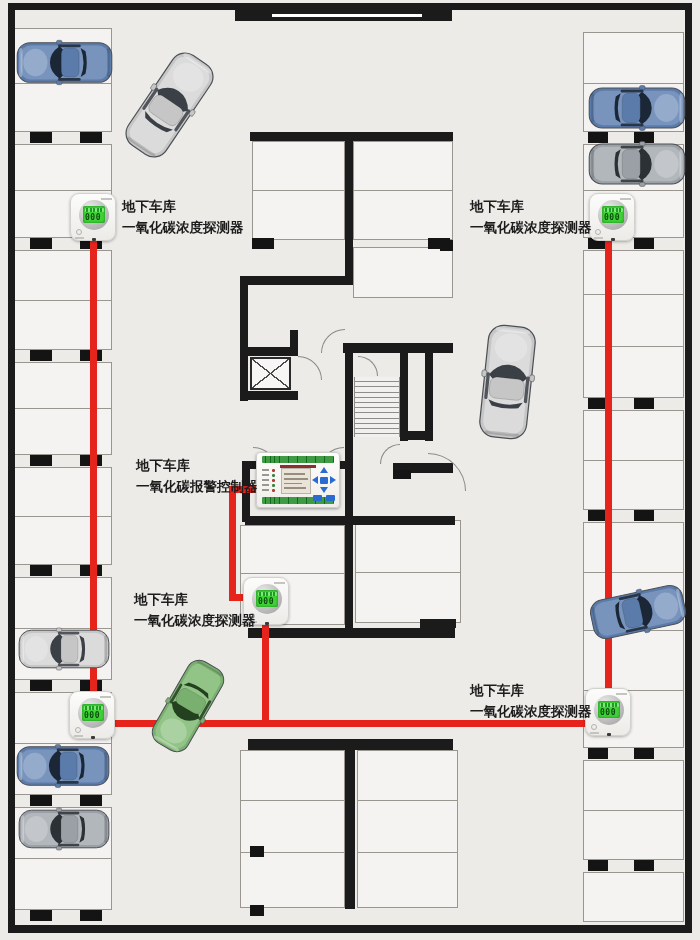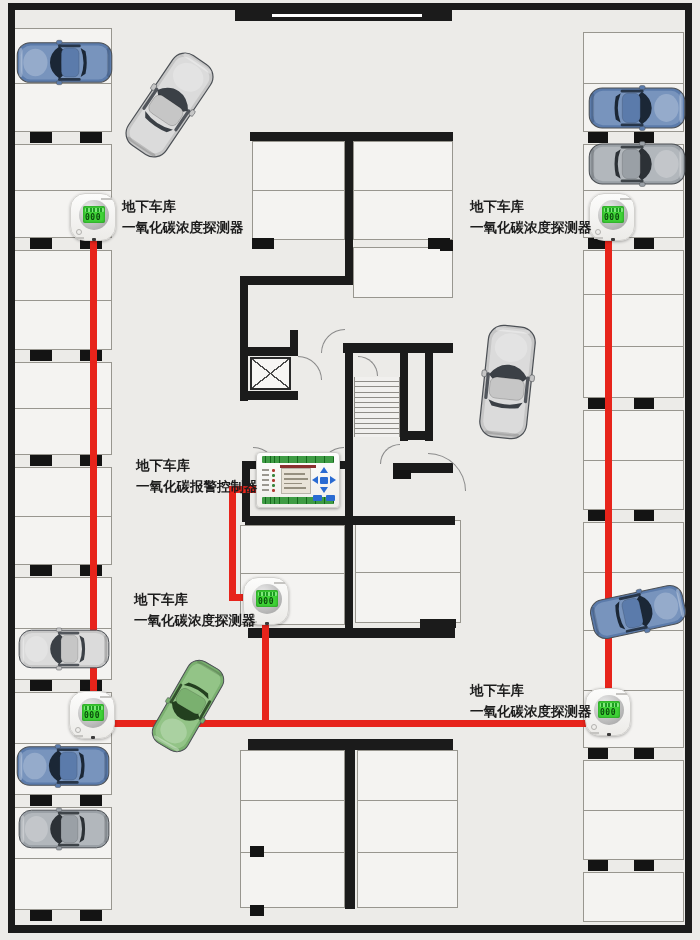--- a/index.html
+++ b/index.html
@@ -13,21 +13,21 @@
 .wire{background:#e7241b}
 .white{background:#ffffff}
 .door{background:transparent;border:0 solid #8a8a8a}
 .elevator{background:#f7f6f4;border:2px solid #2a2a2a;
  background-image:
   linear-gradient(to top right,transparent calc(50% - .7px),#4a4a4a calc(50% - .7px) calc(50% + .7px),transparent calc(50% + .7px)),
   linear-gradient(to bottom right,transparent calc(50% - .7px),#4a4a4a calc(50% - .7px) calc(50% + .7px),transparent calc(50% + .7px))}
 .stairs{background:#f1f0ee repeating-linear-gradient(to bottom,transparent 0 4.2px,#8f8d88 4.2px 5.2px);
  border-left:1px solid #8f8d88;border-right:1px solid #8f8d88}
 .label{color:#1c1c1c;font-weight:bold;font-size:13.5px;line-height:1.55;white-space:nowrap}
-.detector{background:linear-gradient(#fcfcfb,#ecebe8);border:1px solid #d2d1ce;border-radius:15px;
+.detector{background:linear-gradient(#fcfcfb,#ecebe8);border:1px solid #d2d1ce;border-radius:9px;
  box-shadow:0 1px 3px rgba(0,0,0,.3)}
 .det-ring{position:absolute;border-radius:50%;background:radial-gradient(circle at 35% 30%,#ececec,#9c9c9c)}
 .det-lcd{position:absolute;background:#3fd337;border-radius:2px;box-shadow:inset 0 0 3px rgba(0,60,0,.55)}
 .det-band{position:absolute;background:#1d9e22;border-radius:1px;
  background-image:repeating-linear-gradient(90deg,#7fe87a 0 1.5px,transparent 1.5px 3.5px)}
 .det-value{position:absolute;width:100%;text-align:center;font-family:"DejaVu Sans Mono",monospace;
  font-weight:bold;font-size:8px;color:#0b4d0d;letter-spacing:.5px}
 .det-logo{position:absolute;border:1px solid #b2b1ae;border-radius:50%}
 .det-bar{position:absolute;background:#c5c4c1}
 .det-port{position:absolute;background:#3a3a3a;border-radius:1px}

